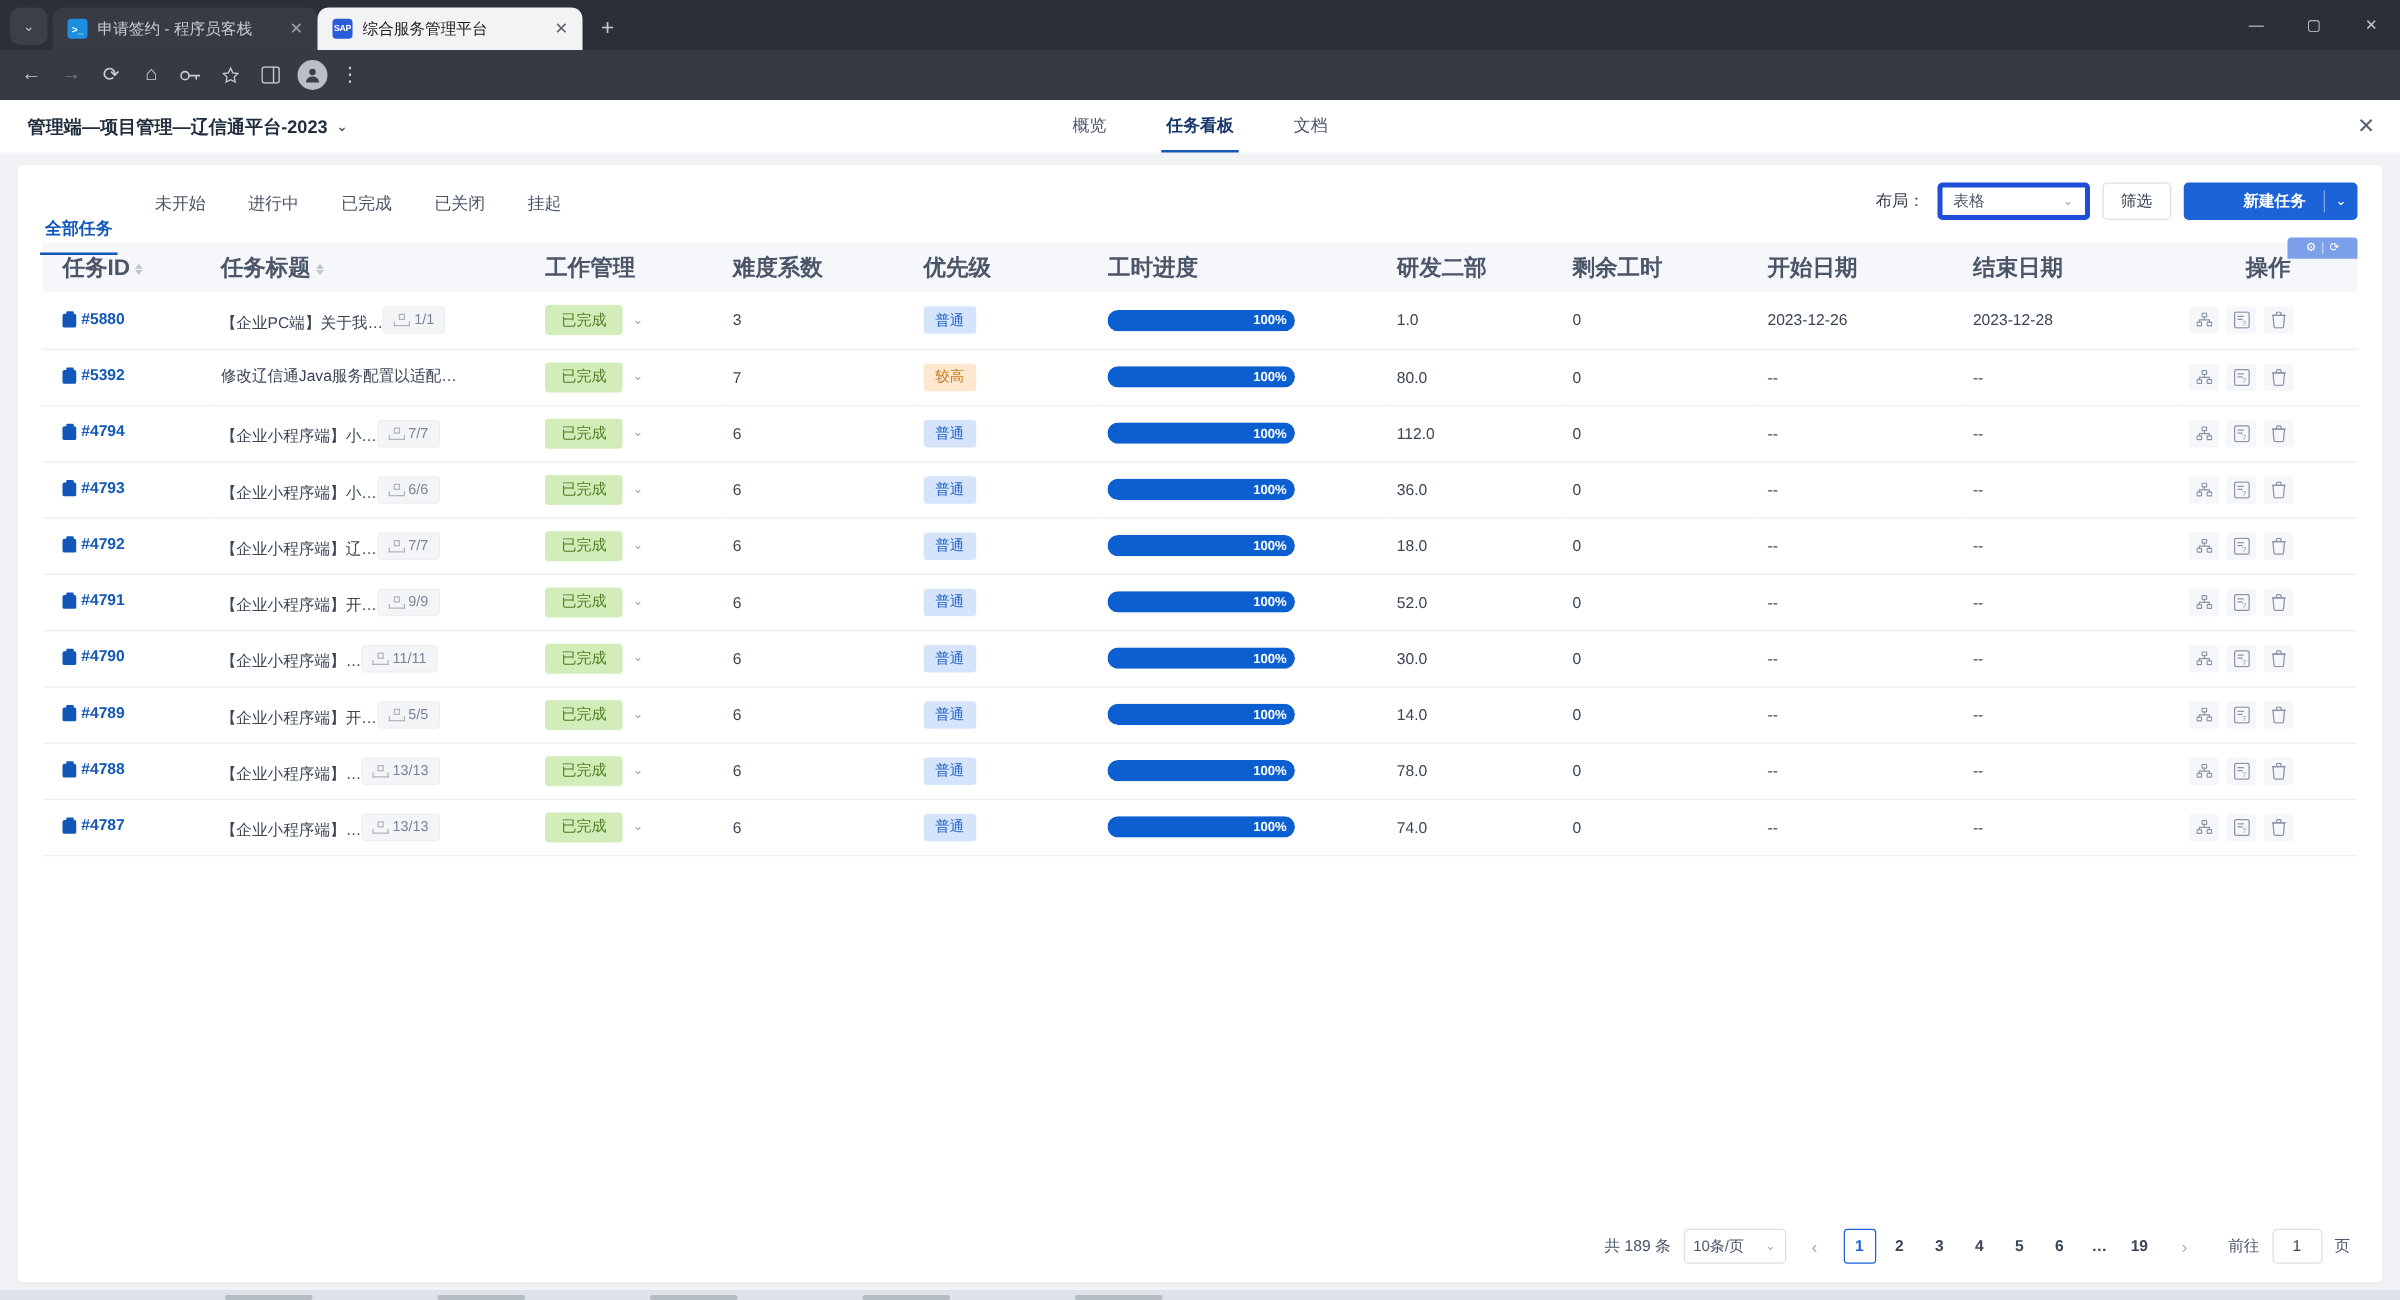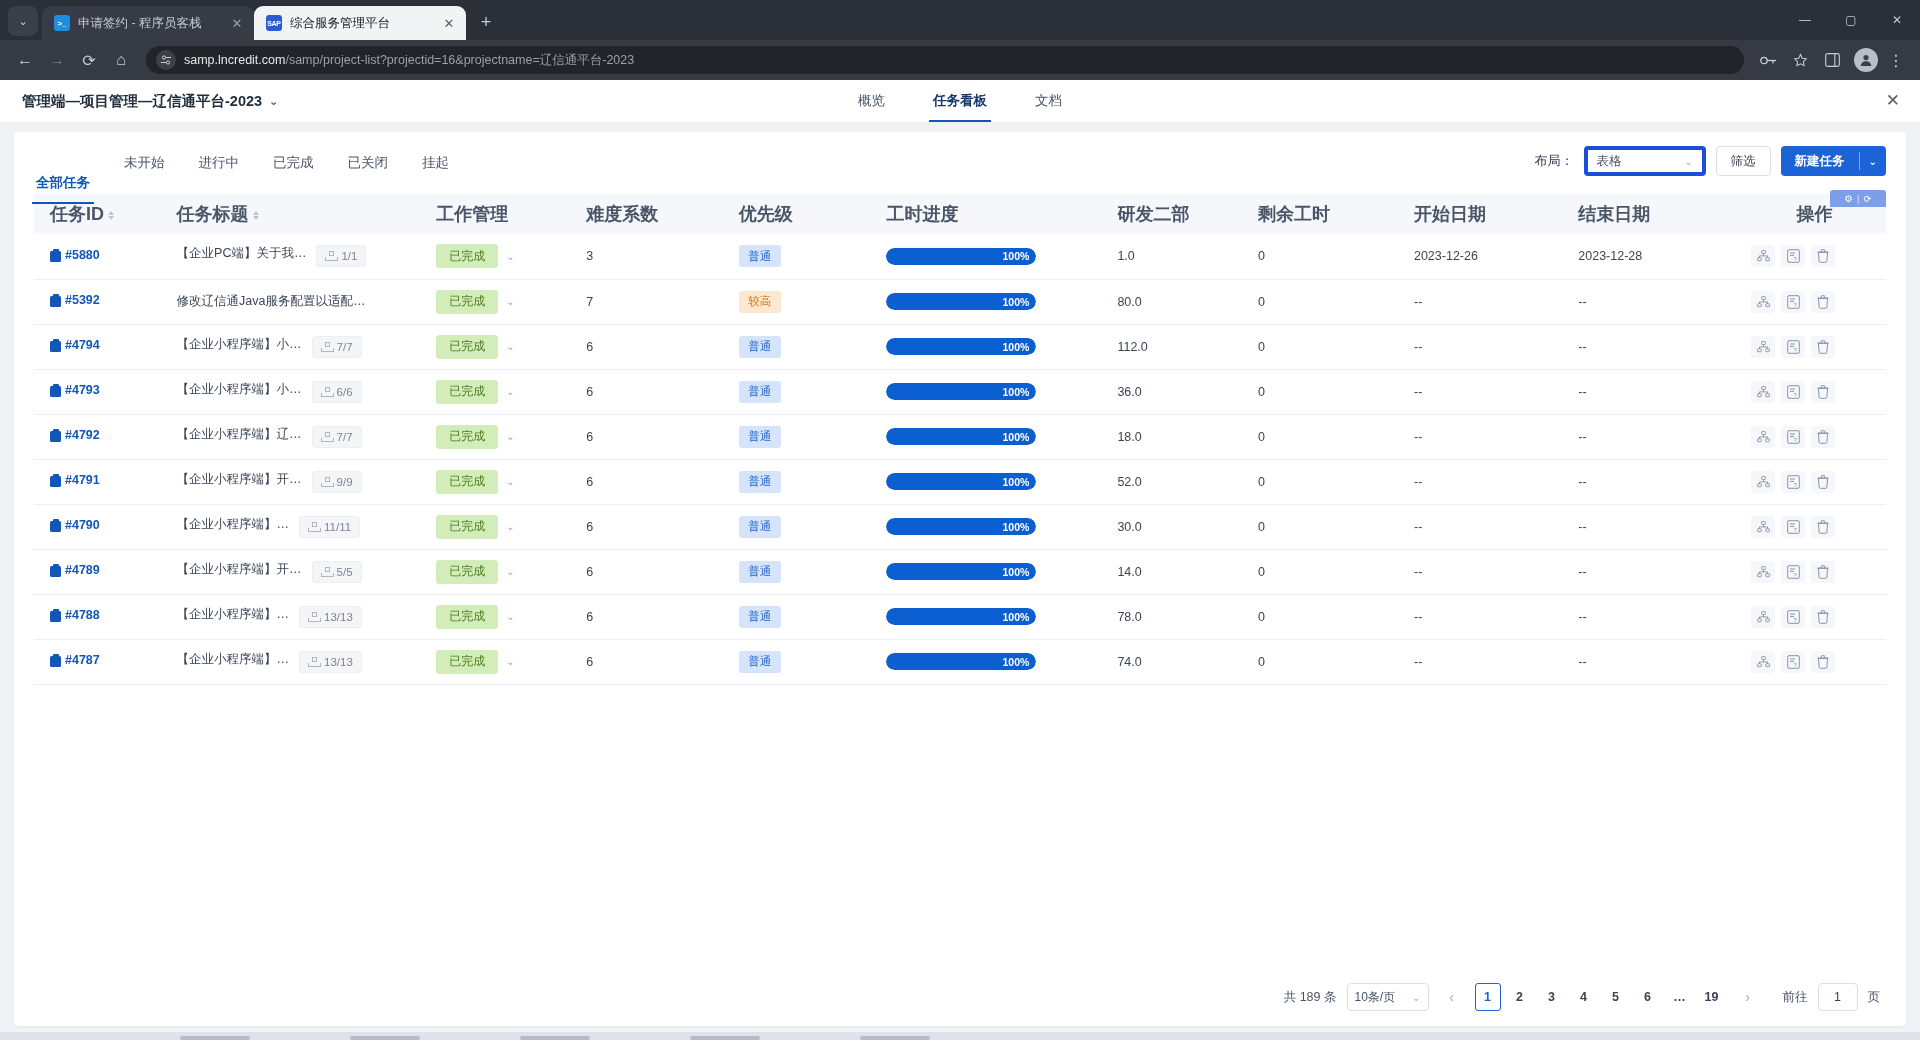--- a/index.html
+++ b/index.html
@@ -129,21 +129,21 @@
   .select-box {
     width: 122px; height: 30px; border: 4px solid #1d4ed8; border-radius: 4px;
     display: flex; align-items: center; padding: 0 9px; font-size: 12.5px;
     color: #4a5568; justify-content: space-between; background: #fff;
   }
   .sel-caret { color: #a8abb2; font-size: 10px; }
   .btn-plain { height: 30px; padding: 0 14px; border: 1px solid #dcdfe6;
     border-radius: 4px; background: #fff; font-size: 12.5px; color: #303a4b;
     display: flex; align-items: center; }
   .btn-primary { height: 30px; background: #1b63d6; color: #fff; border-radius: 4px;
-    display: flex; align-items: center; font-size: 12.5px; font-weight: bold; }
+    display: flex; align-items: center; font-size: 12.5px; font-weight: bold; padding-left: 34px; }
   .btn-primary .lbl { padding: 0 14px; }
   .btn-primary .divider { width: 1px; align-self: stretch; background: rgba(255,255,255,0.45);
     margin: 6px 0; }
   .btn-primary .dd { padding: 0 9px; font-size: 10px; }
 
   
   .grid-widget {
     position: absolute; right: 20px; top: 58px; width: 56px; height: 17px;
     background: #7b9fe8; border-radius: 3px 3px 0 0; display: flex;
     align-items: center; justify-content: center; gap: 4px; color: #fff;
@@ -172,21 +172,21 @@
   tbody td:first-child { padding-left: 16px; }
 
   .task-id { color: #1257b8; font-weight: bold; font-size: 12.5px;
     display: inline-flex; align-items: center; gap: 4px; }
   .clip-ico { width: 11px; height: 13px; position: relative; flex: none; }
   .clip-ico::before { content: ''; position: absolute; inset: 2px 0 0 0;
     background: #1257b8; border-radius: 1.5px; }
   .clip-ico::after { content: ''; position: absolute; left: 2.5px; top: 0;
     width: 6px; height: 4px; background: #1257b8; border-radius: 1px; }
 
-  .title-cell { display: flex; align-items: flex-start; gap: 10px; }
+  .title-cell { display: flex; align-items: flex-end; }
   .title-txt { color: #3a4455; white-space: nowrap; overflow: hidden;
     text-overflow: ellipsis; }
   .sub-badge {
     display: inline-flex; align-items: center; gap: 5px; height: 22px;
     background: #f4f5f7; border: 1px solid #eceef2; border-radius: 3px;
     padding: 0 8px; font-size: 11.5px; color: #7a8499; flex: none;
   }
   .sitemap-ico { width: 11px; height: 10px; position: relative; flex: none; opacity: 0.65; }
   .sitemap-ico::before { content: ''; position: absolute; left: 4px; top: 0;
     width: 3px; height: 3px; border: 1px solid #8b93a5; }
@@ -268,31 +268,20 @@
       <div class="win-btn">✕</div>
     </div>
   </div>
 
   <div class="toolbar">
     <div class="nav-btn">←</div>
     <div class="nav-btn disabled">→</div>
     <div class="nav-btn">⟳</div>
     <div class="nav-btn">⌂</div>
 
-    <div class="omnibox">
-      <span class="omni-icon">
-        <svg width="12" height="12" viewBox="0 0 12 12">
-            <circle cx="4" cy="3.5" r="1.6" fill="none" stroke="#c8ccd4" stroke-width="1"></circle>
-            <line x1="6" y1="3.5" x2="11" y2="3.5" stroke="#c8ccd4" stroke-width="1"></line>
-            <circle cx="8" cy="8.5" r="1.6" fill="none" stroke="#c8ccd4" stroke-width="1"></circle>
-            <line x1="1" y1="8.5" x2="6" y2="8.5" stroke="#c8ccd4" stroke-width="1"></line>
-          </svg>
-      </span>
-      <span class="omni-url"><span>samp.lncredit.com</span><span class="dim">/samp/project-list?projectid=16&amp;projectname=辽信通平台-2023</span></span>
-    </div>
 
     <div class="tb-right">
       <div class="tb-icon">
         <svg width="17" height="13" viewBox="0 0 17 13">
             <circle cx="4" cy="6.5" r="3.2" fill="none" stroke="#c8ccd4" stroke-width="1.3"></circle>
             <line x1="7" y1="6.5" x2="16" y2="6.5" stroke="#c8ccd4" stroke-width="1.3"></line>
             <line x1="13" y1="6.5" x2="13" y2="9.5" stroke="#c8ccd4" stroke-width="1.3"></line>
           </svg>
       </div>
       <div class="tb-icon">

